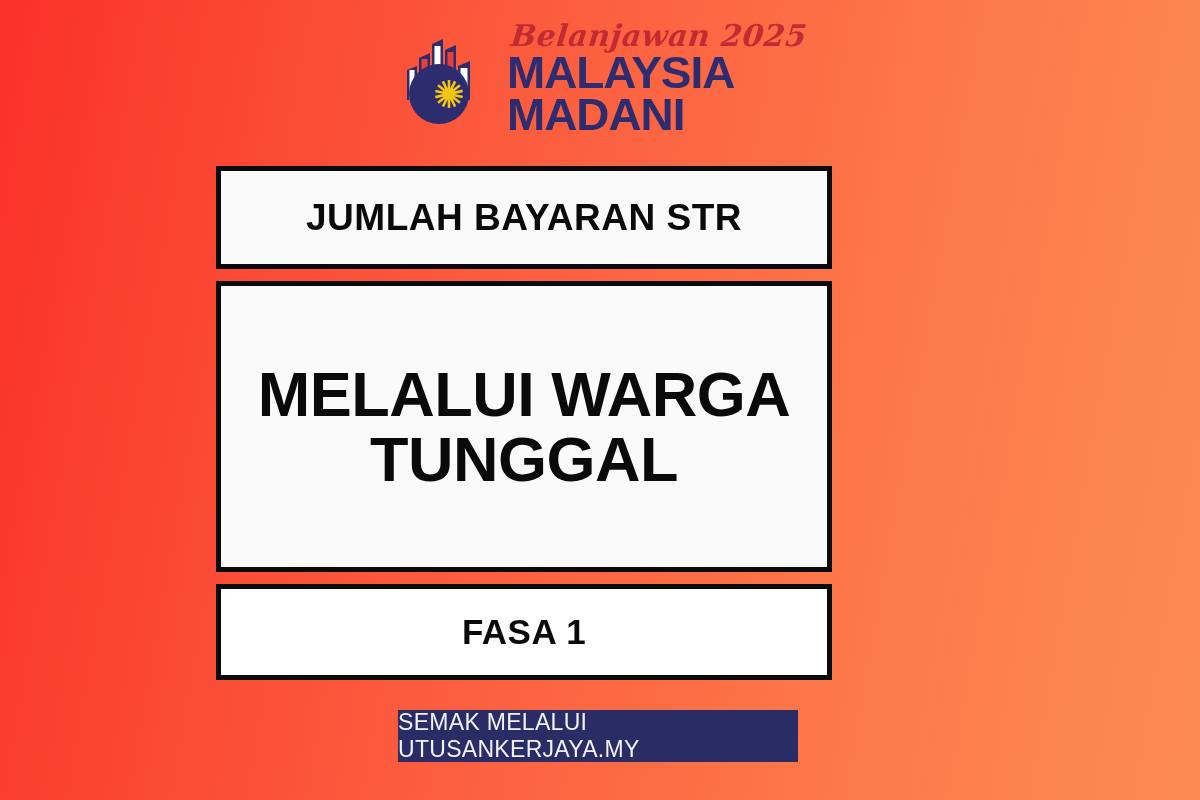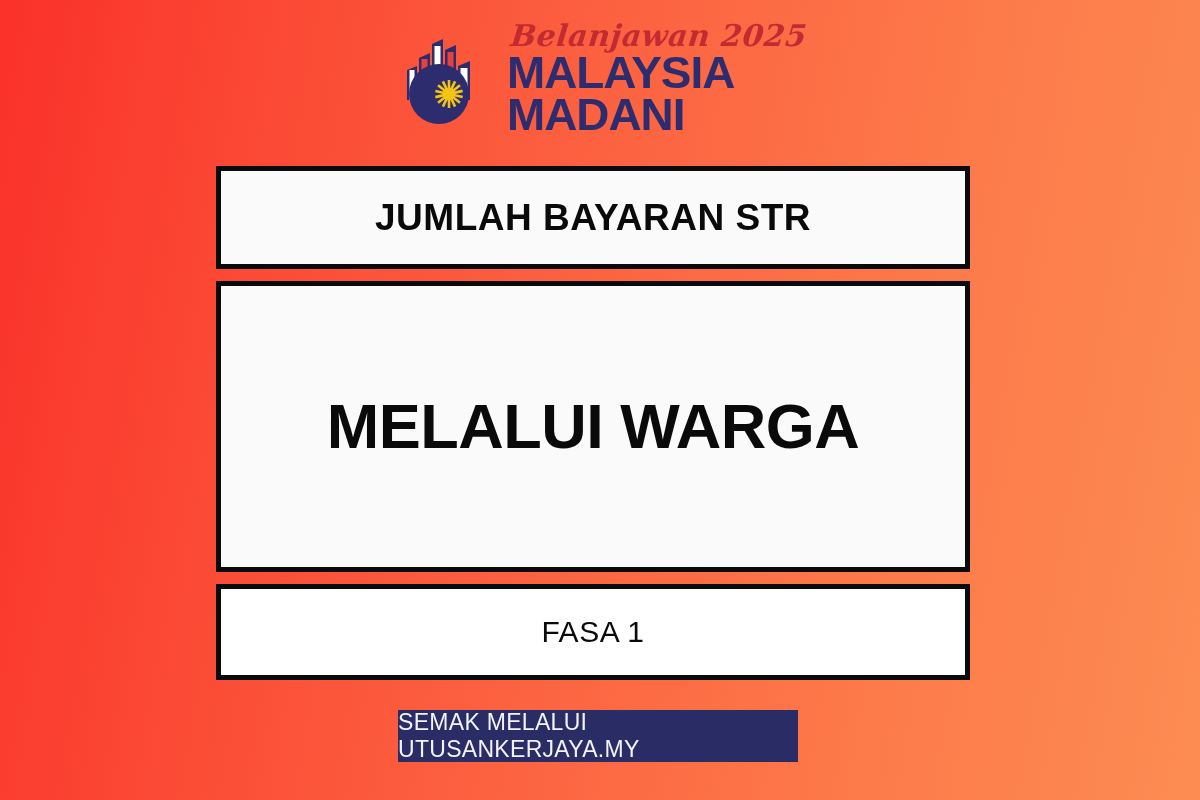--- a/index.html
+++ b/index.html
@@ -47,21 +47,21 @@
     line-height:0.93;
     letter-spacing:-1px;
     transform: scaleX(1.02);
     transform-origin:left center;
   }
 
   
   .box {
     position:absolute;
     left:216px;
-    width:754px;
+    width:616px;
     background:#FAFAFA;
     border:5px solid #0A0A0A;
     display:flex;
     align-items:center;
     justify-content:center;
     text-align:center;
   }
 
   #box-subtitle { top:166px;  height:103px; }
   #box-title    { top:281px;  height:291px; }
@@ -77,22 +77,22 @@
   .title-text {
     font-weight:700;
     font-size:63px;
     line-height:1.03;
     color:#0A0A0A;
     letter-spacing:-0.5px;
     padding:0 14px;
   }
 
   .phase-text {
-    font-weight:400;
-    font-size:30px;
+    font-weight:700;
+    font-size:35px;
     color:#0A0A0A;
     letter-spacing:0.5px;
   }
 
   
   .banner {
     position:absolute;
     left:398px;
     top:710px;
     width:400px;
@@ -159,20 +159,21 @@
   </div>
 </div>
 
 <div class="box" id="box-subtitle">
   <div class="subtitle-text">JUMLAH BAYARAN STR</div>
 </div>
 
 <div class="box" id="box-title">
   <div class="title-text">
     <div>MELALUI WARGA</div>
+    <div>TUNGGAL</div>
   </div>
 </div>
 
 <div class="box" id="box-phase">
   <div class="phase-text">FASA 1</div>
 </div>
 
 <div class="banner">
   <div class="banner-text">SEMAK MELALUI UTUSANKERJAYA.MY</div>
 </div>

